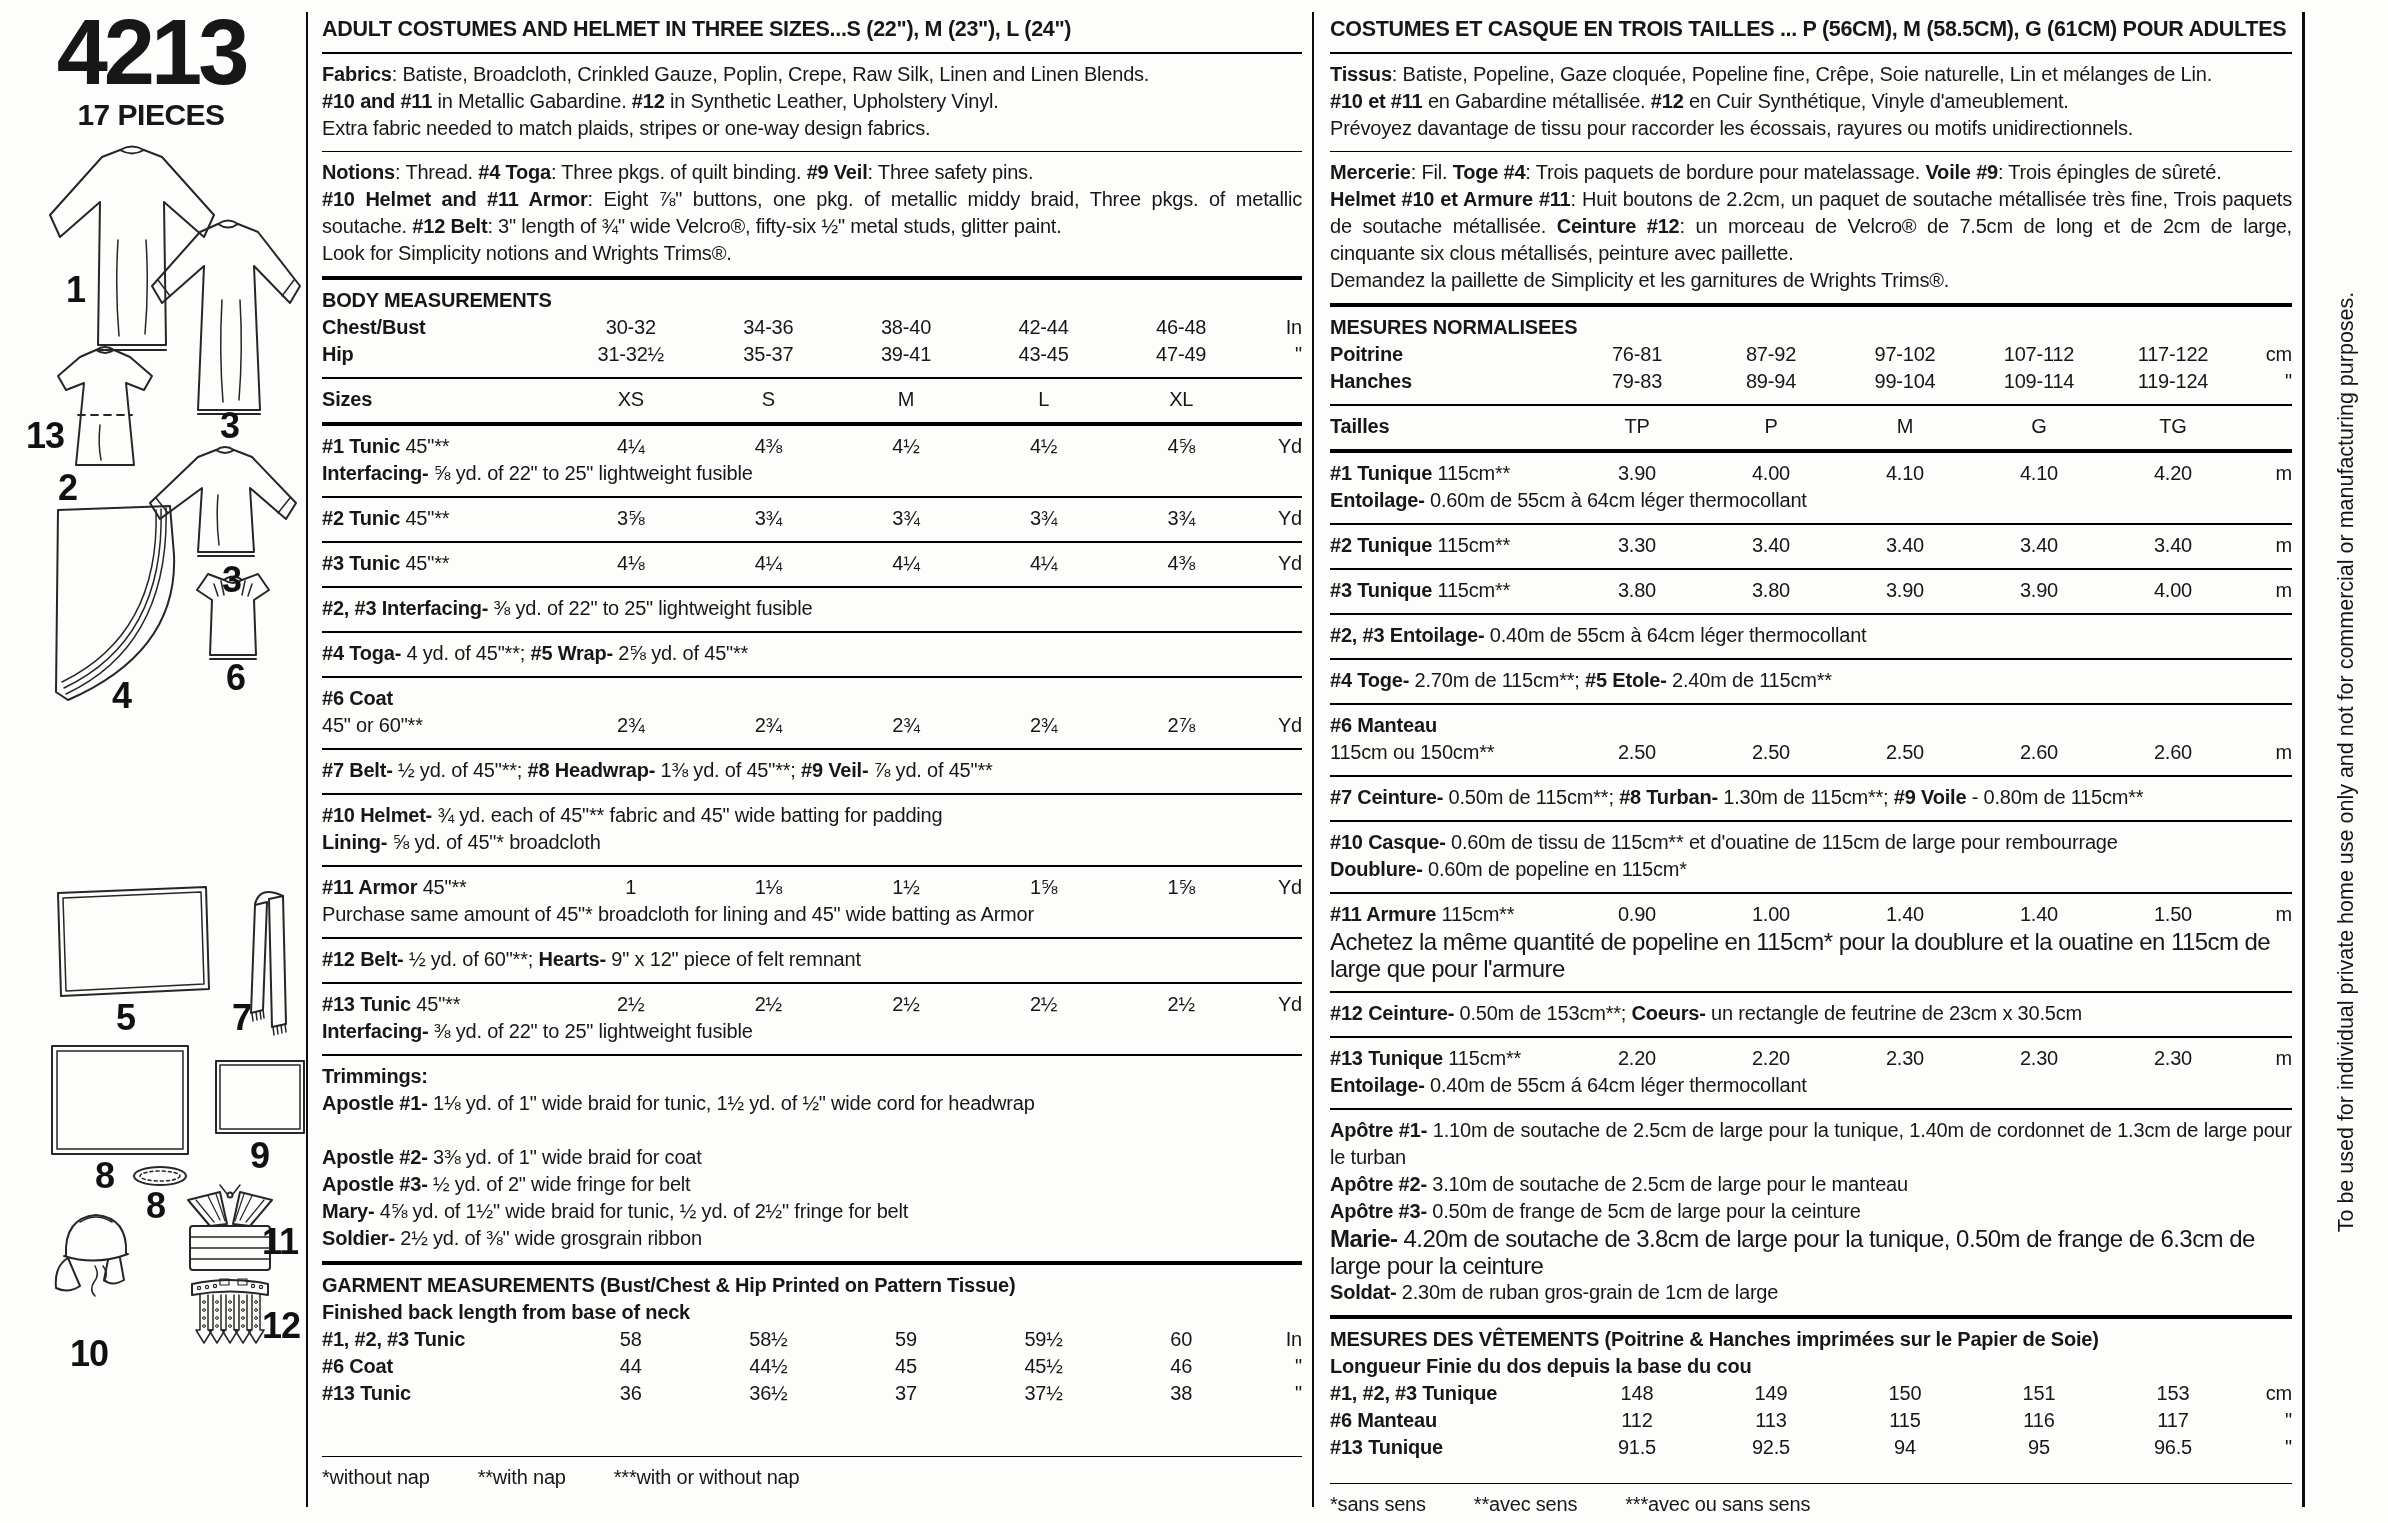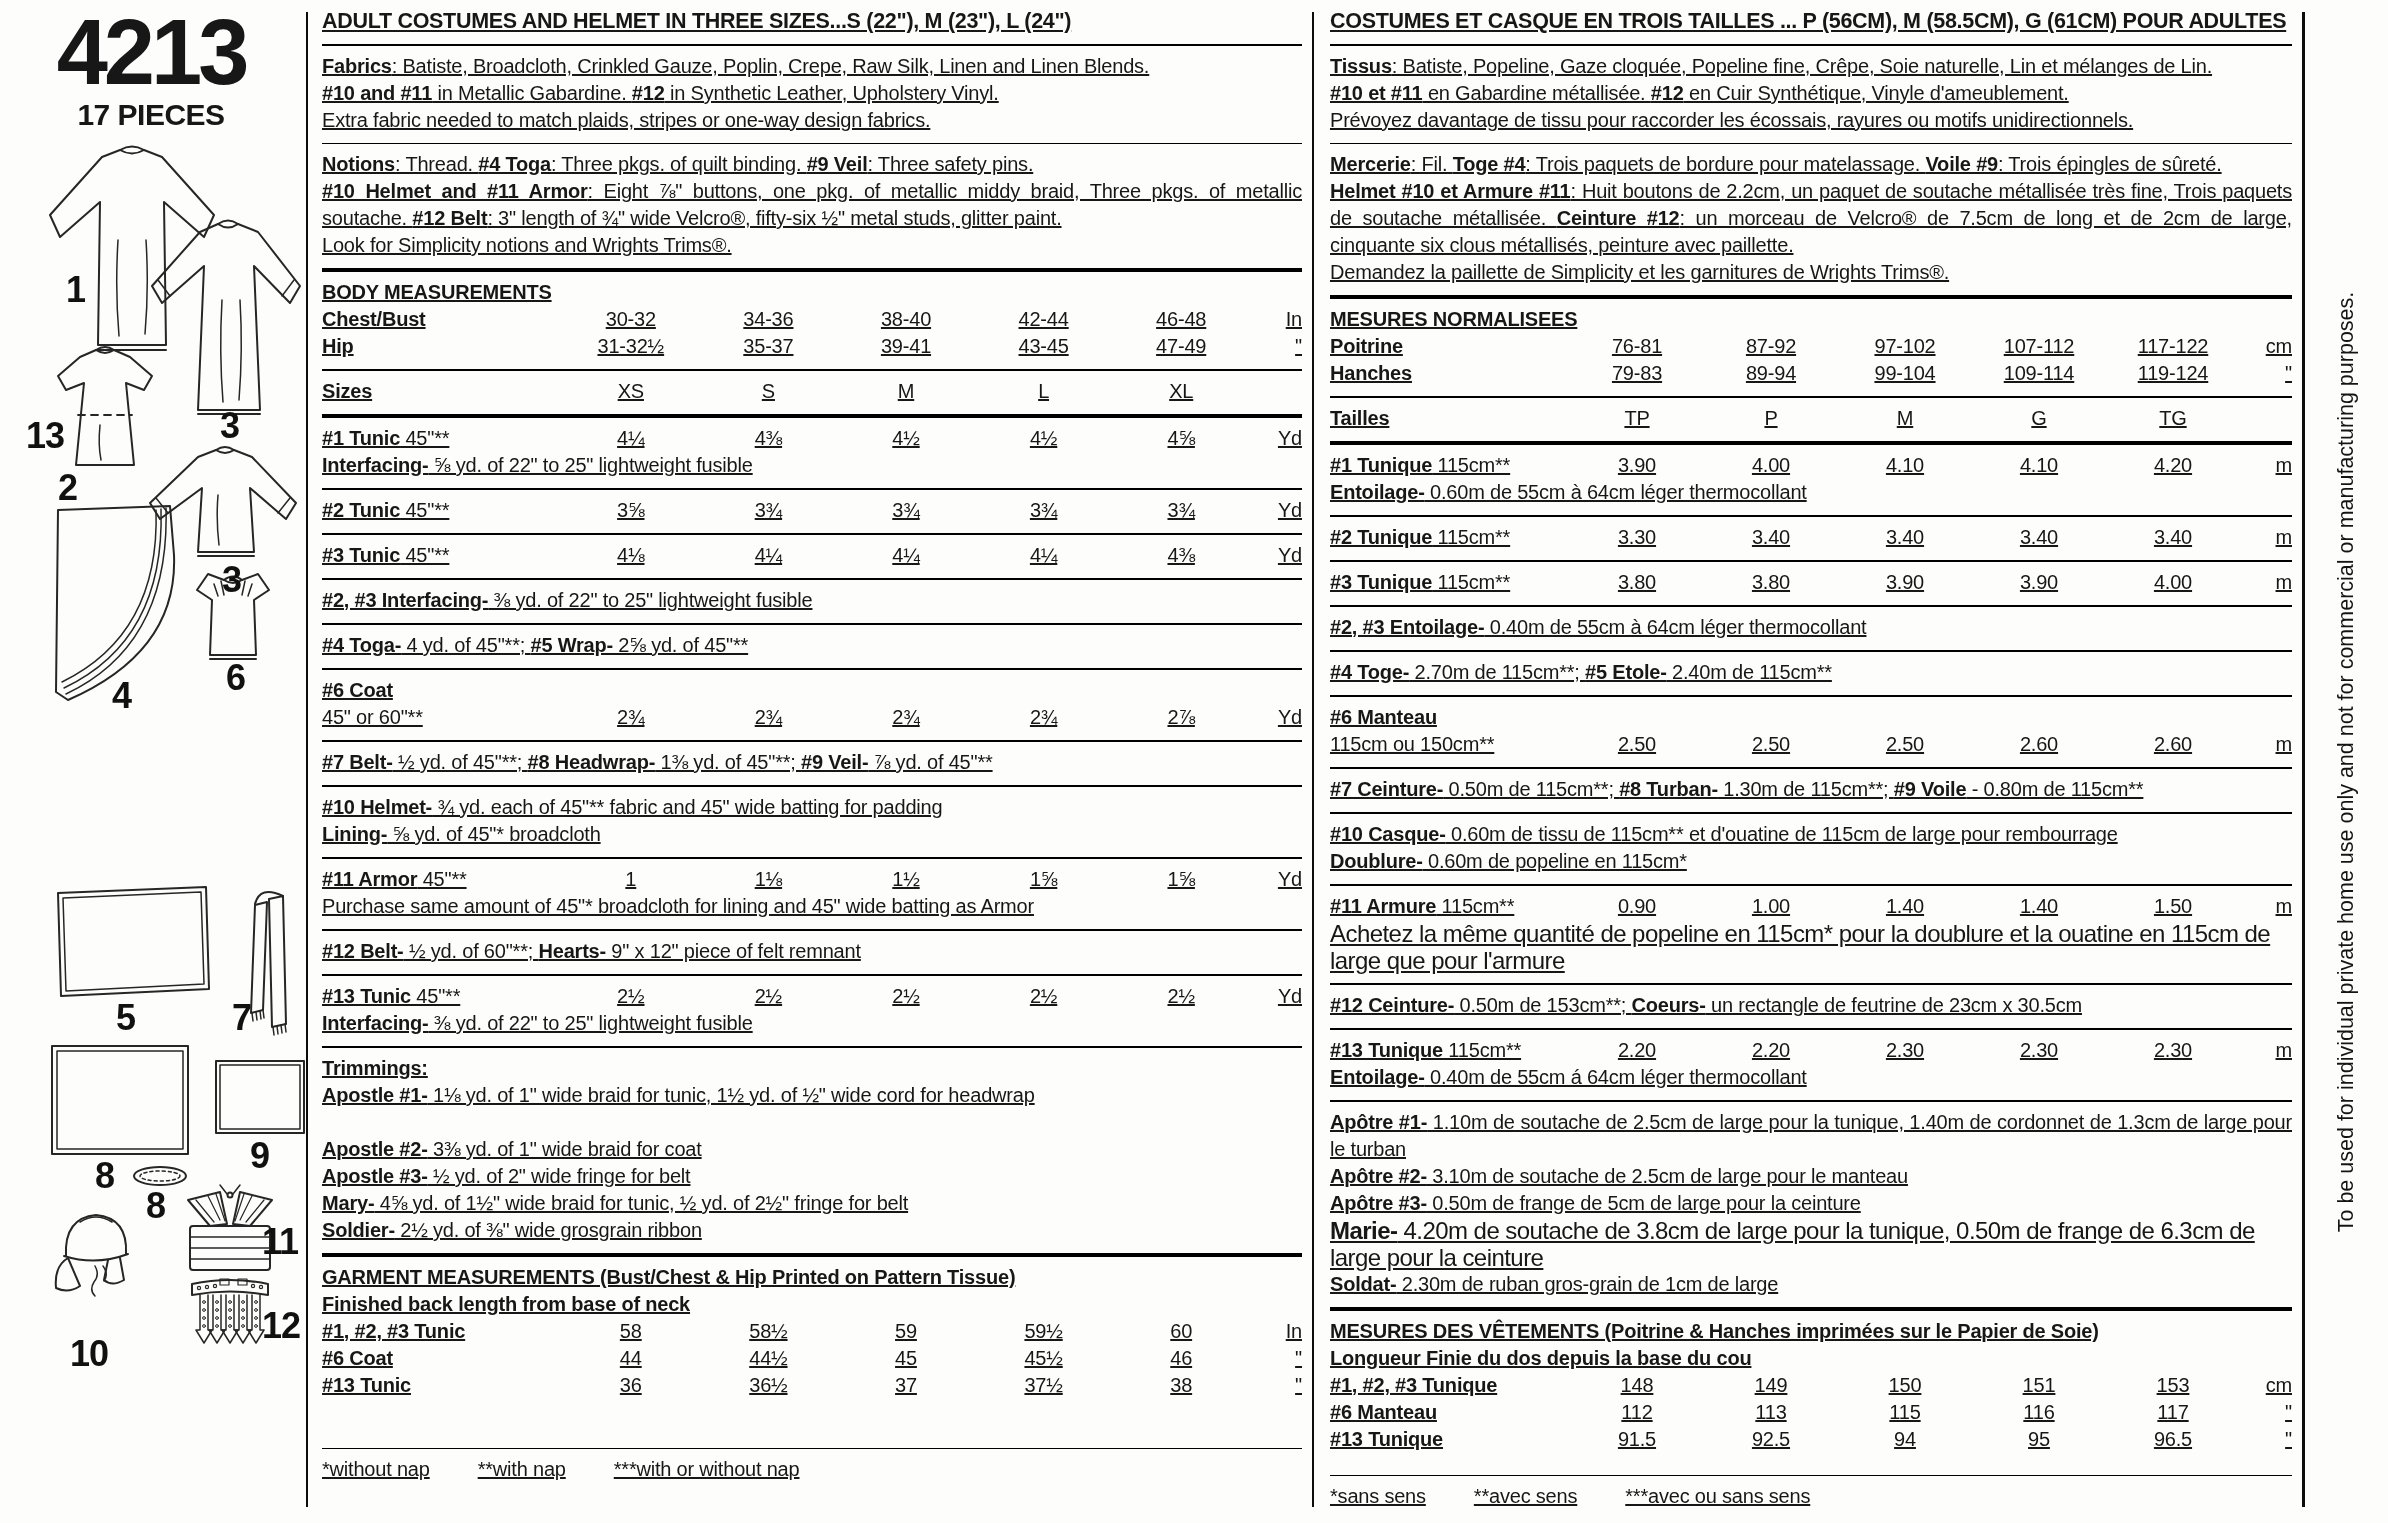--- a/index.html
+++ b/index.html
@@ -3,21 +3,21 @@
 <meta charset="utf-8">
 <style>
   html,body{margin:0;padding:0;}
   body{width:2388px;height:1523px;background:#f2f2ef;overflow:hidden;}
   .page{position:relative;width:2388px;height:1523px;background:#fdfdfb;color:#171717;
         font-family:"Liberation Sans","DejaVu Sans",sans-serif;font-size:20px;line-height:27px;letter-spacing:-0.2px;}
   .vline{position:absolute;top:12px;bottom:16px;background:#0c0c0c;}
   .vl-sketch{left:306px;width:2px;}
   .vl-mid{left:1312px;width:2px;}
   .vl-right{left:2302px;width:3px;}
-  .col{position:absolute;top:4px;text-decoration:underline;}
+  .col{position:absolute;top:12px;}
   .col-en{left:322px;width:980px;}
   .col-fr{left:1330px;width:962px;}
   .col-title{font-weight:700;font-size:21.5px;padding:4px 0 9px;letter-spacing:-0.3px;}
   .sec{padding:7px 0 9px;}
   .rule{border-top:2.5px solid #000;height:0;}
   .r1{border-top-width:1.5px;}
   .r2{border-top-width:2.5px;}
   .r3{border-top-width:4px;}
   .line{margin:0;}
   .just{text-align:justify;}

